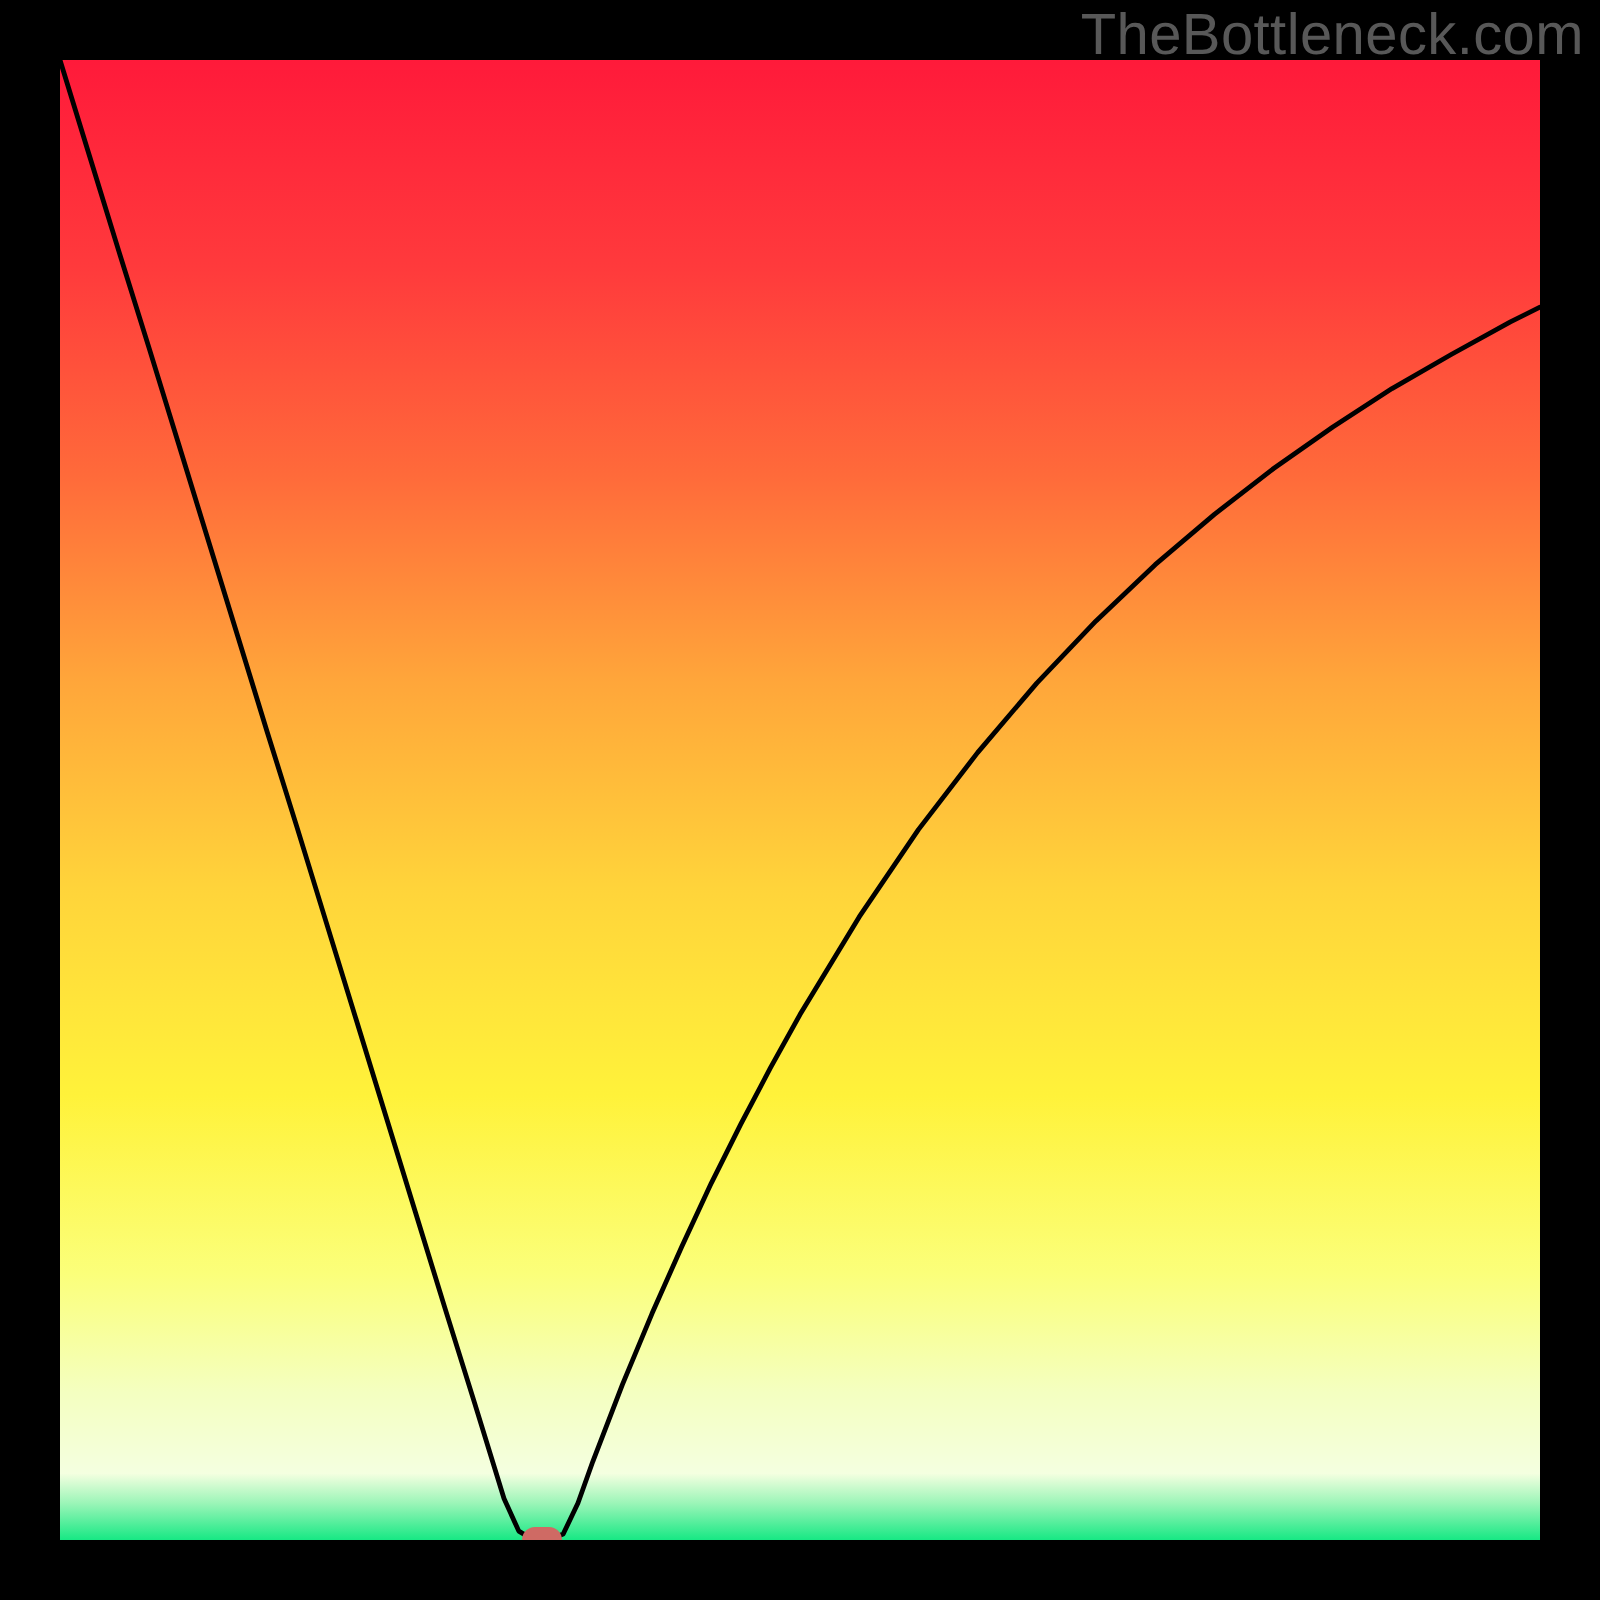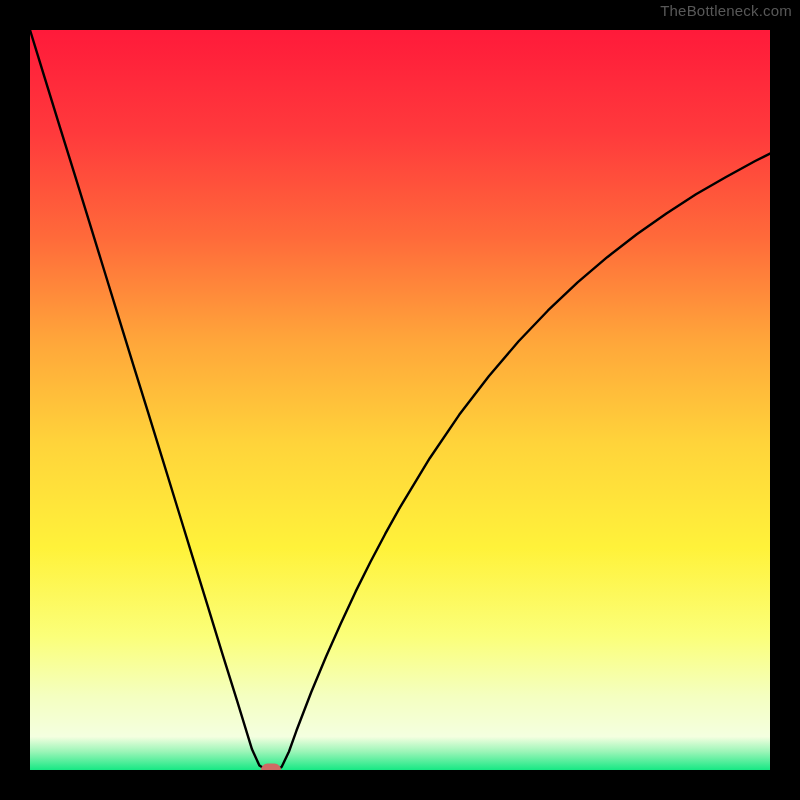--- a/index.html
+++ b/index.html
@@ -15,21 +15,21 @@
     position: relative;
     width: 800px;
     height: 800px;
     background: #000;
   }
   .watermark {
     position: absolute;
     top: 2px;
     right: 8px;
     color: #585858;
-    font-size: 15px;
+    font-size: 29px;
     font-weight: 500;
     z-index: 10;
     letter-spacing: 0.2px;
   }
   .plot-area {
     position: absolute;
     left: 30px;
     top: 30px;
     width: 740px;
     height: 740px;

